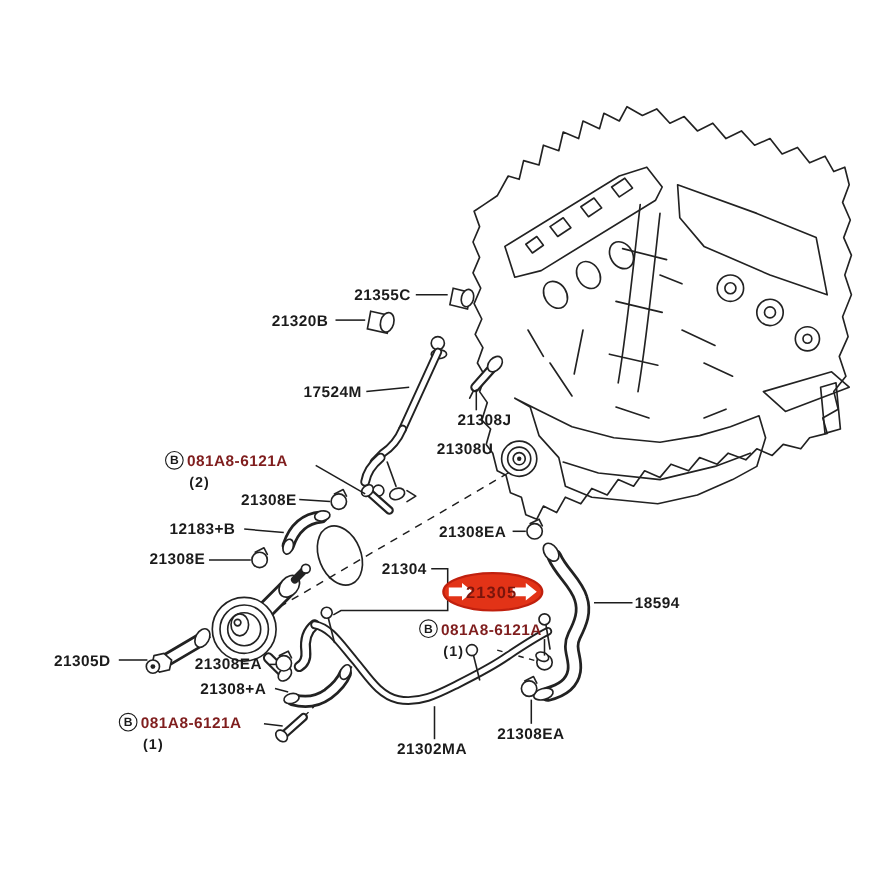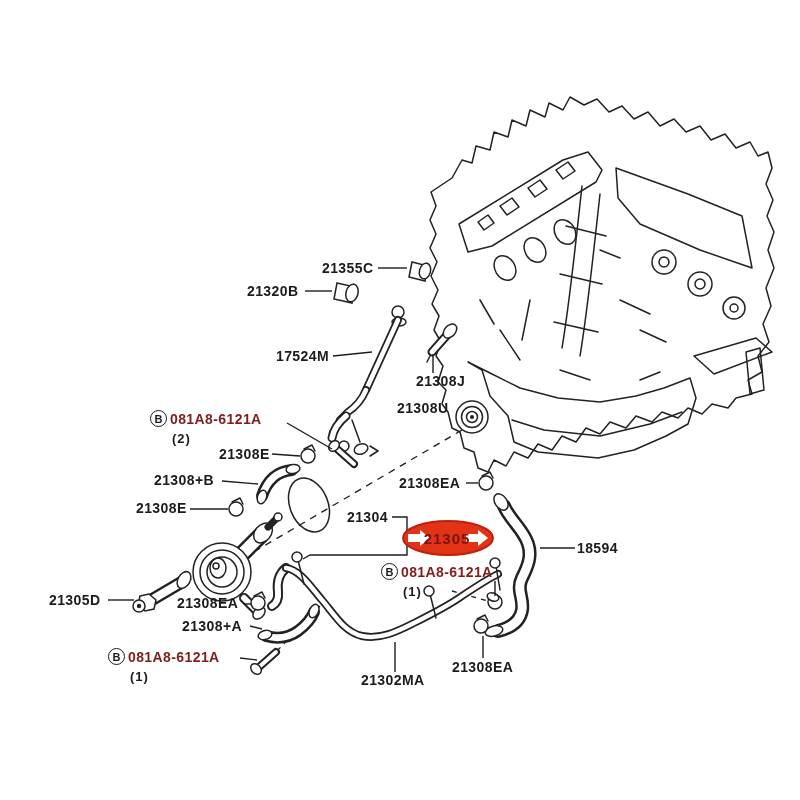--- a/index.html
+++ b/index.html
@@ -228,21 +228,21 @@
     </g>
   </svg>
 
   <div class="lbl-layer">
     <div class="part-label" style="left:322px;top:261px">21355C</div>
     <div class="part-label" style="left:247px;top:284px">21320B</div>
     <div class="part-label" style="left:276px;top:349px">17524M</div>
     <div class="part-label" style="left:416px;top:374px">21308J</div>
     <div class="part-label" style="left:397px;top:401px">21308U</div>
     <div class="part-label" style="left:219px;top:447px">21308E</div>
-    <div class="part-label" style="left:154px;top:473px">21308+B</div>
+    <div class="part-label" style="left:154px;top:473px">12183+B</div>
     <div class="part-label" style="left:136px;top:501px">21308E</div>
     <div class="part-label" style="left:347px;top:510px">21304</div>
     <div class="part-label" style="left:577px;top:541px">18594</div>
     <div class="part-label" style="left:49px;top:593px">21305D</div>
     <div class="part-label" style="left:399px;top:476px">21308EA</div>
     <div class="part-label" style="left:177px;top:596px">21308EA</div>
     <div class="part-label" style="left:182px;top:619px">21308+A</div>
     <div class="part-label" style="left:361px;top:673px">21302MA</div>
     <div class="part-label" style="left:452px;top:660px">21308EA</div>
 

